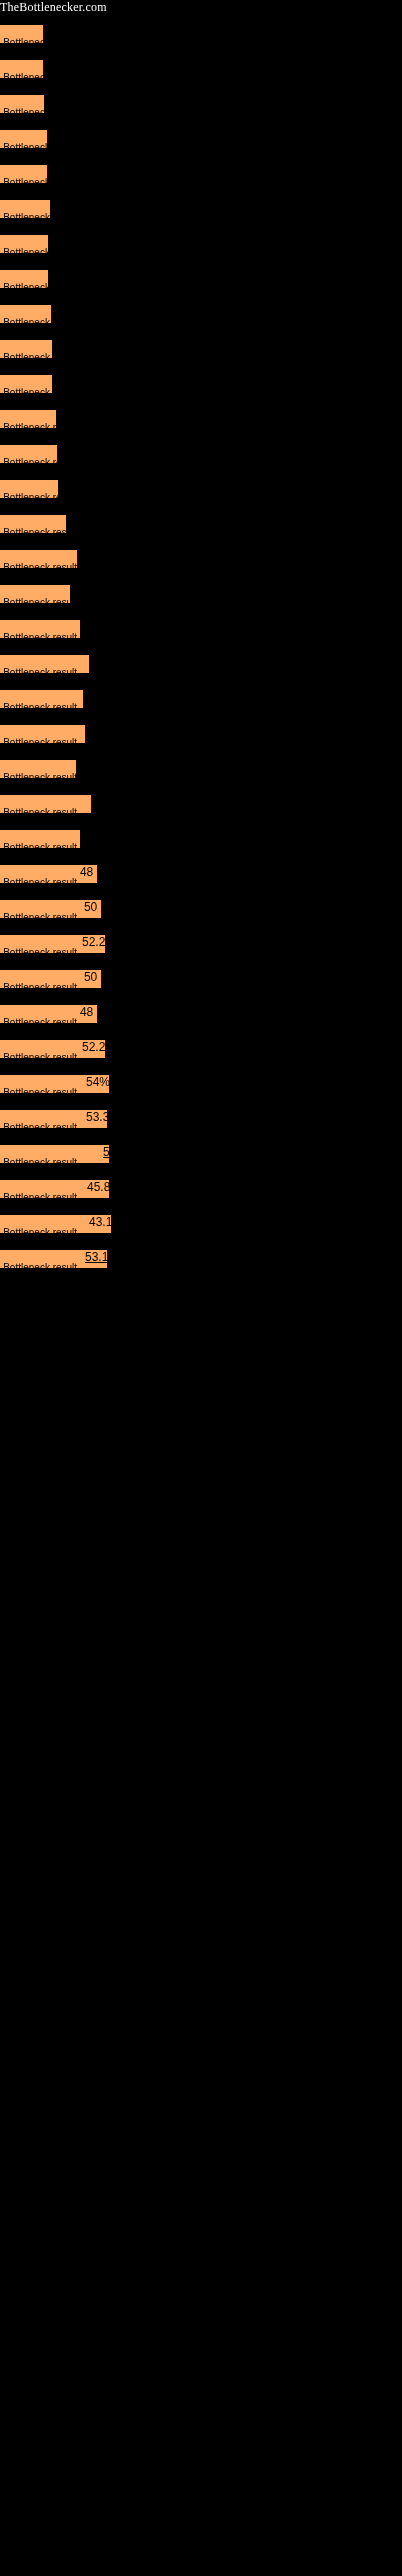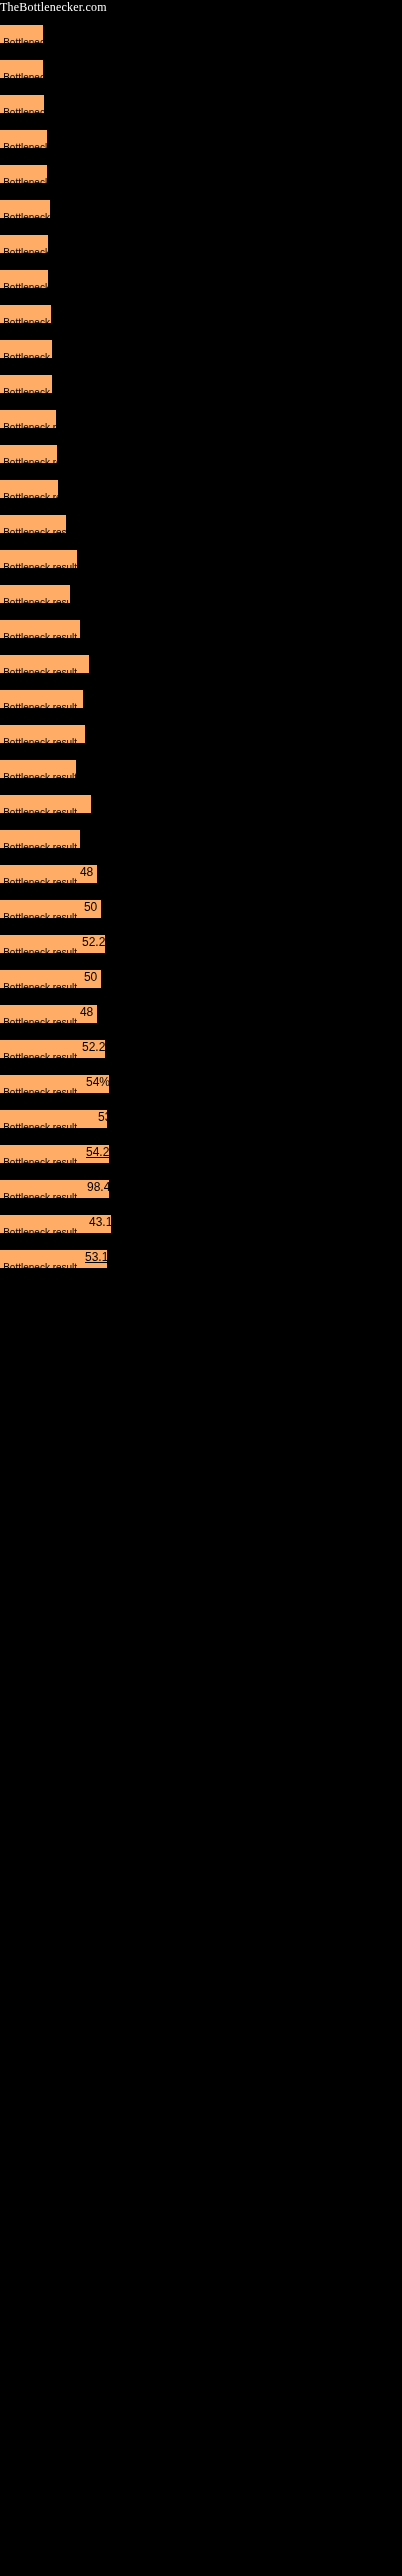--- a/index.html
+++ b/index.html
@@ -197,31 +197,31 @@
       <div class="bar-value" style="left: 82px; width: 19.3px;">52.2</div>
     </div>
     <div class="row">
       <div class="bar" style="width: 109px; background: rgb(255, 173, 102);"></div>
       <div class="bar-label">Bottleneck result</div>
       <div class="bar-value" style="left: 86px; width: 19.3px;">54%</div>
     </div>
     <div class="row">
       <div class="bar" style="width: 107px; background: rgb(255, 173, 102);"></div>
       <div class="bar-label">Bottleneck result</div>
-      <div class="bar-value" style="left: 98px; width: 19.3px;">53.3</div>
+      <div class="bar-value" style="left: 86px; width: 19.3px;">53.3</div>
     </div>
     <div class="row">
       <div class="bar" style="width: 109px; background: rgb(255, 173, 102);"></div>
       <div class="bar-label">Bottleneck result</div>
-      <div class="bar-value" style="left: 86px; width: 19.3px; text-decoration: underline;">54.2</div>
+      <div class="bar-value" style="left: 103px; width: 19.3px; text-decoration: underline;">54.2</div>
     </div>
     <div class="row">
       <div class="bar" style="width: 109px; background: rgb(255, 173, 102);"></div>
       <div class="bar-label">Bottleneck result</div>
-      <div class="bar-value" style="left: 87px; width: 19.3px;">98.4</div>
+      <div class="bar-value" style="left: 87px; width: 19.3px;">45.8</div>
     </div>
     <div class="row">
       <div class="bar" style="width: 111px; background: rgb(255, 173, 102);"></div>
       <div class="bar-label">Bottleneck result</div>
       <div class="bar-value" style="left: 89px; width: 19.3px;">43.1%</div>
     </div>
     <div class="row">
       <div class="bar" style="width: 107px; background: rgb(255, 173, 102);"></div>
       <div class="bar-label">Bottleneck result</div>
       <div class="bar-value" style="left: 85px; width: 19.3px; text-decoration: underline;">53.1</div>

